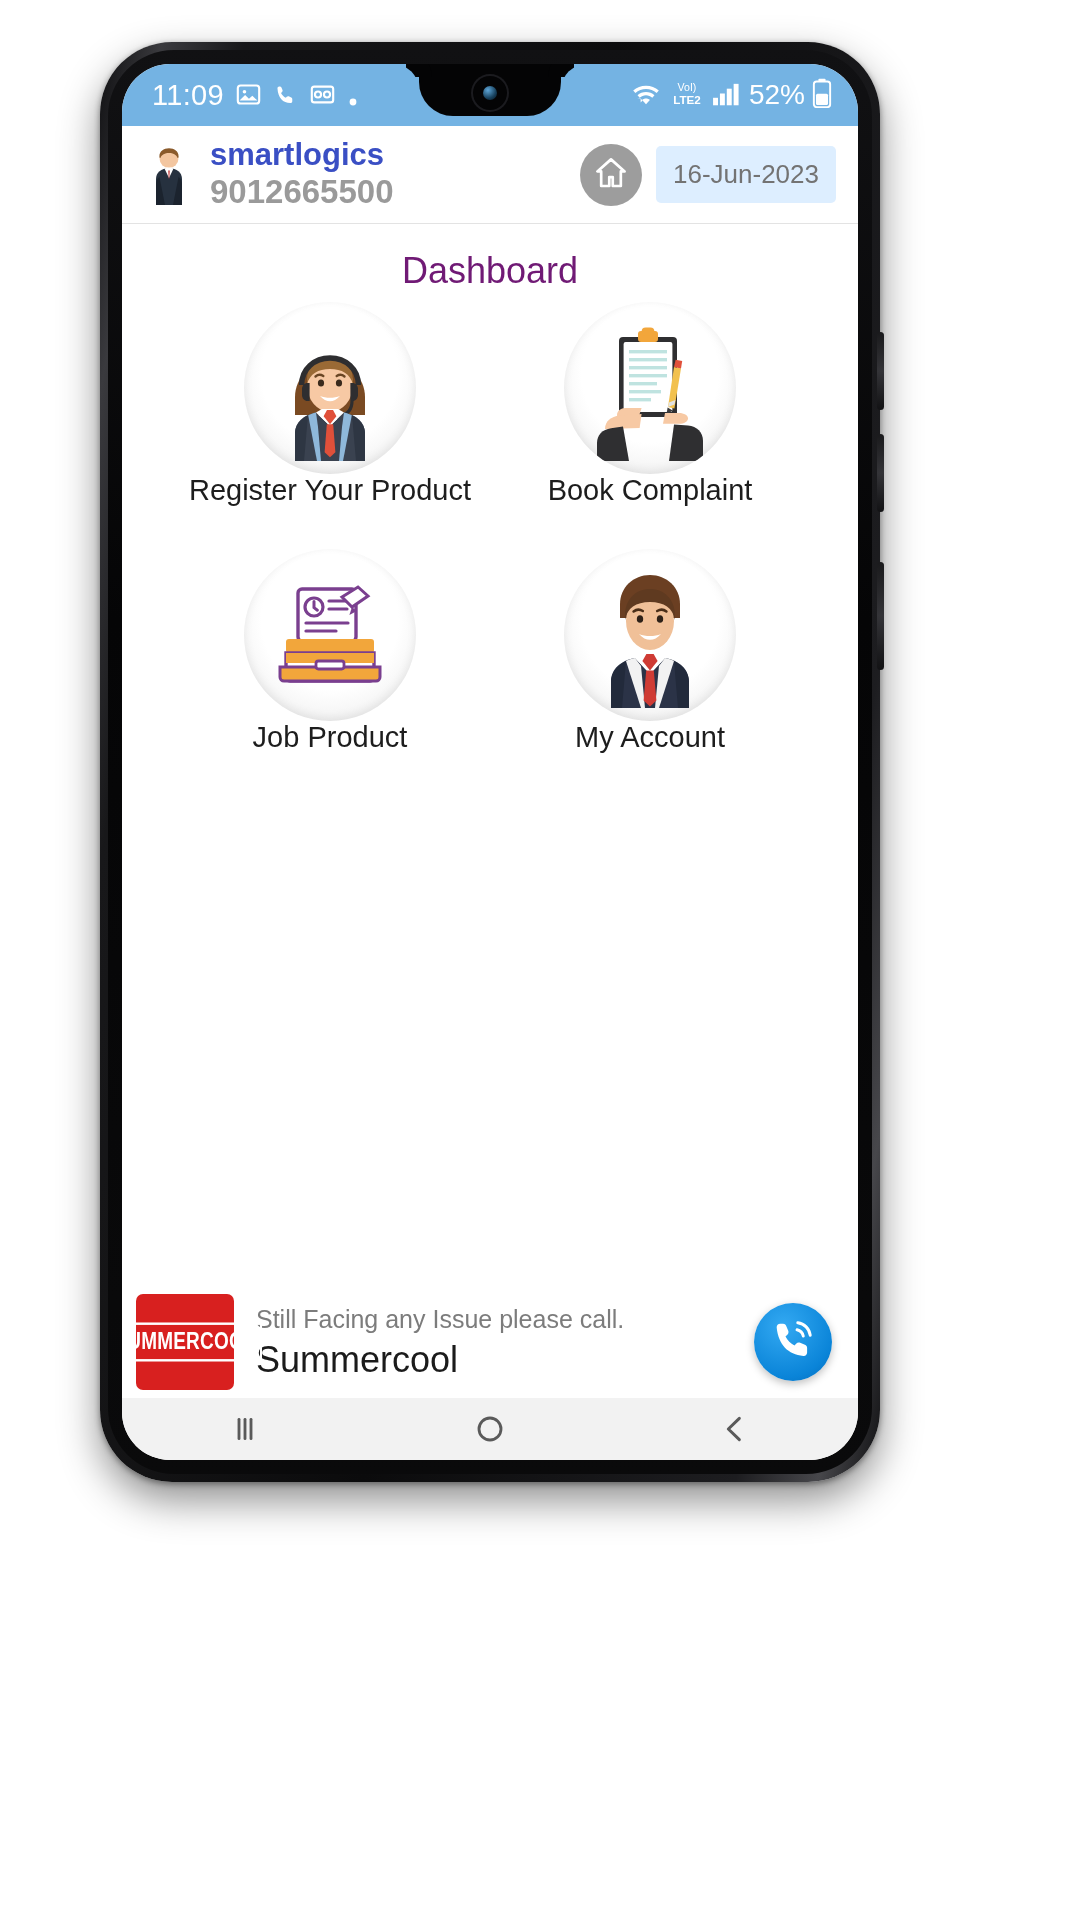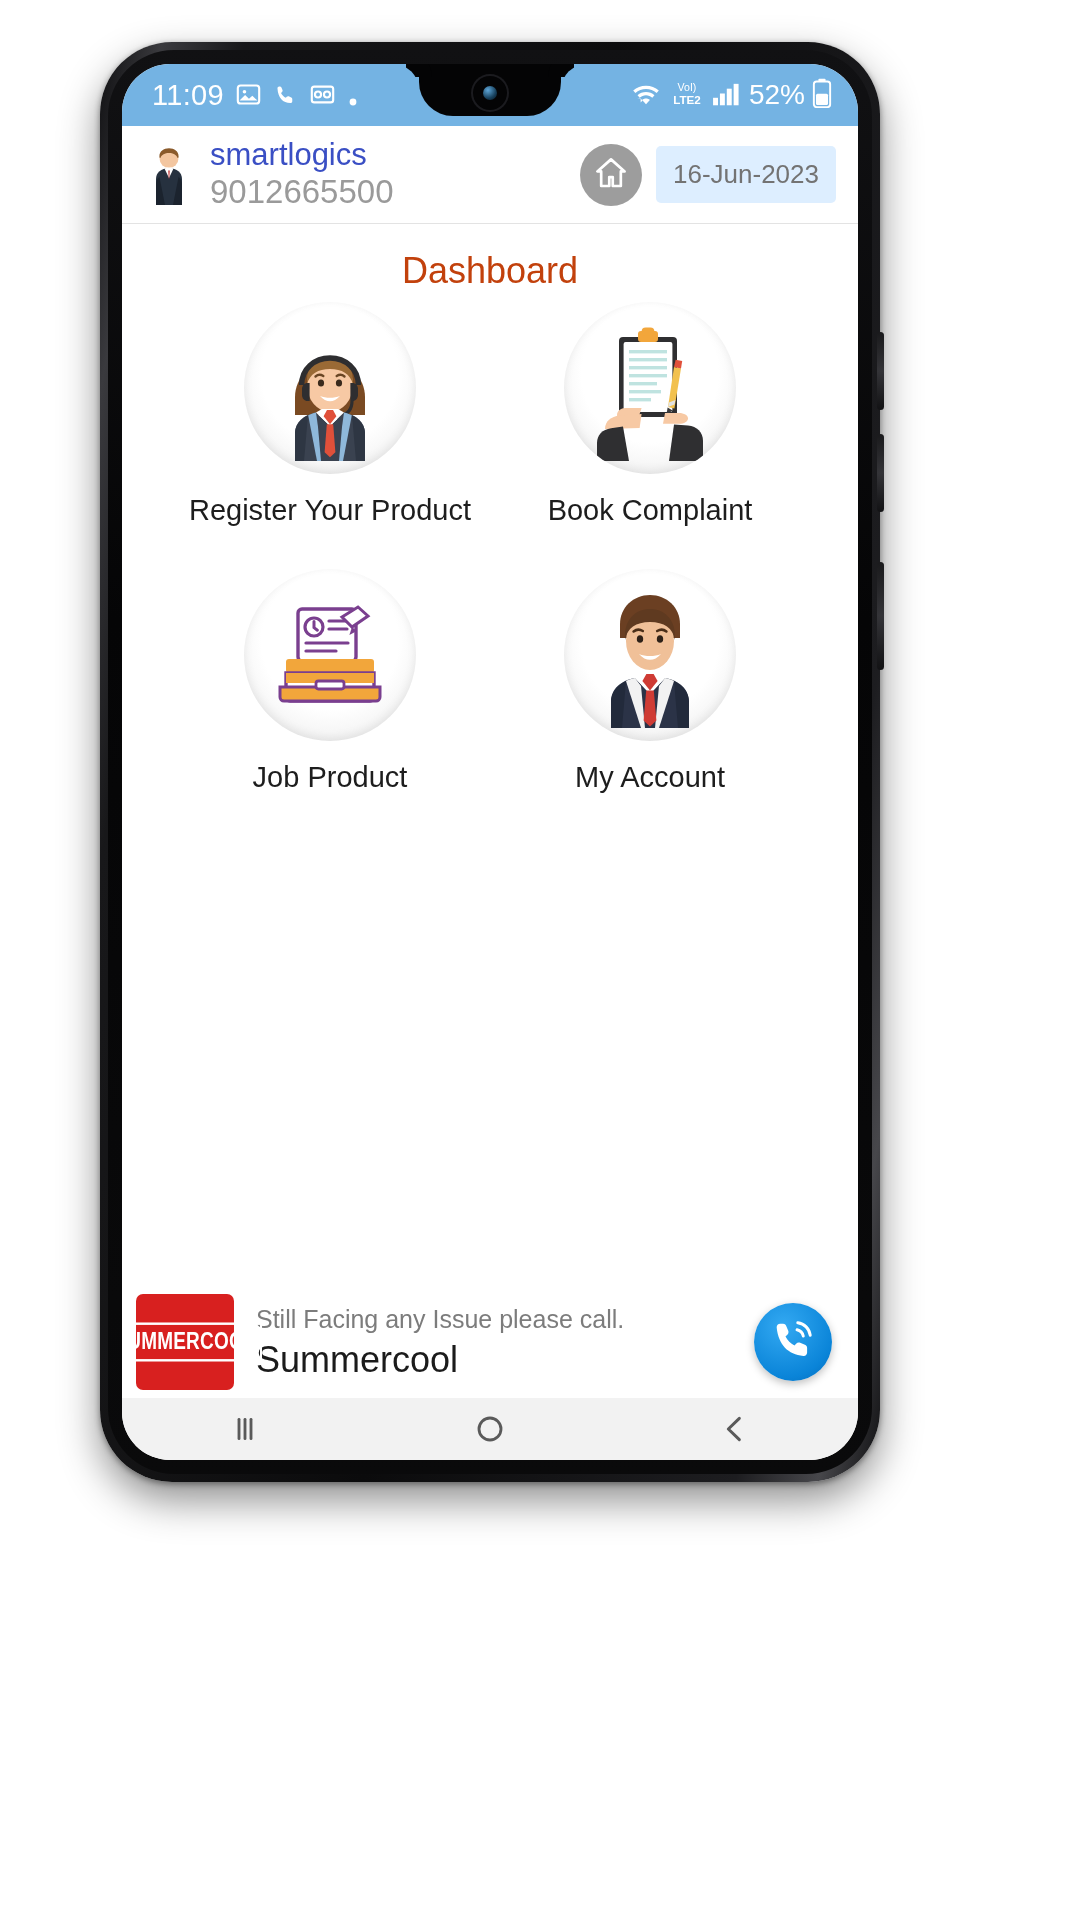--- a/index.html
+++ b/index.html
@@ -65,52 +65,52 @@
     background:radial-gradient(circle at 35% 30%, #5ea6d8, #17405c 60%, #07121c);
   }
 
   
   .app-header{
     position:absolute; left:0; top:62px; width:100%; height:98px;
     background:#ffffff; border-bottom:1px solid #e3e3e3;
     display:flex; align-items:center; padding:0 22px 0 24px;
   }
   .avatar{ width:46px; height:60px; position:relative; flex:0 0 auto; margin-right:18px; }
-  .user-block{ display:flex; flex-direction:column; justify-content:space-between; flex:1 1 auto; }
+  .user-block{ display:flex; flex-direction:column; justify-content:space-between; flex:1 1 auto;font-weight:bold; }
   .user-name{ font-size:31px; color:#3a4fc4; line-height:1.08; }
   .user-phone{ font-size:33px; color:#9a9a9a; line-height:1.15; margin-top:2px; }
 
   .home-btn{
     width:62px; height:62px; border-radius:50%; background:#9d9d9d;
     display:flex; align-items:center; justify-content:center; flex:0 0 auto; margin-right:14px;
   }
   .date-pill{
     background:#ddeeff; color:#737373; font-size:26px;
     padding:13px 17px; border-radius:5px; white-space:nowrap; flex:0 0 auto;
   }
 
   
   .page-title{
     position:absolute; left:0; top:160px; width:100%;
-    text-align:center; font-size:36px; color:#c2410c; padding-top:26px;
+    text-align:center; font-size:36px; color:#701a75; padding-top:26px;
   }
 
   
   .grid{
     position:absolute; left:0; top:238px; width:100%;
     display:grid; grid-template-columns:1fr 1fr; row-gap:42px; padding:0 48px;
   }
   .tile{ display:flex; flex-direction:column; align-items:center; }
   .tile-circle{
     width:172px; height:172px; border-radius:50%; position:relative; overflow:hidden;
     background:radial-gradient(circle at 50% 42%, #ffffff 52%, #f4f4f4 74%, #e3e3e3 100%);
     box-shadow:inset 0 -3px 10px rgba(0,0,0,.08);
     display:flex; align-items:center; justify-content:center;
   }
-  .tile-label{ margin-top:20px; font-size:29px; color:#1d1d1d; text-align:center; }
+  .tile-label{ font-size:29px; color:#1d1d1d; text-align:center; }
 
   
   .banner{
     position:absolute; left:0; bottom:62px; width:100%; height:112px;
     display:flex; align-items:center; padding:0 26px 0 14px; background:#ffffff;
   }
   .brand-logo{
     width:98px; height:96px; background:#d8201f; border-radius:7px;
     display:flex; align-items:center; justify-content:center; flex:0 0 auto;
   }

